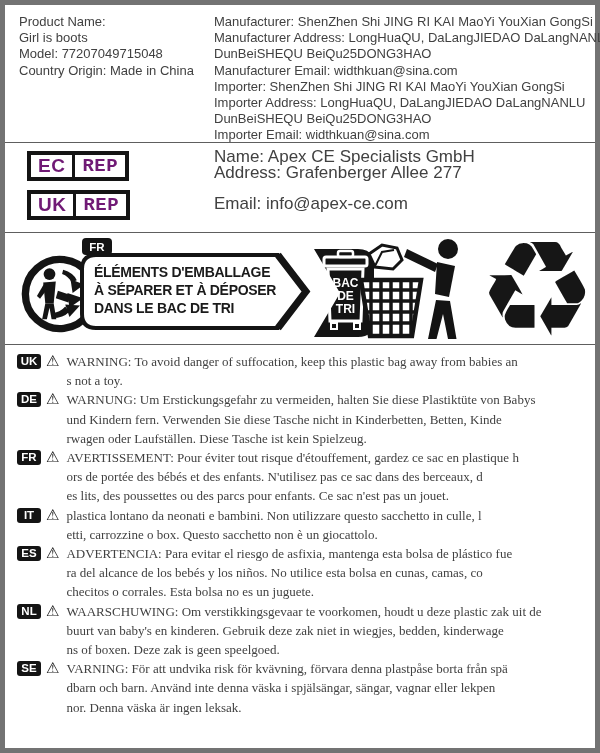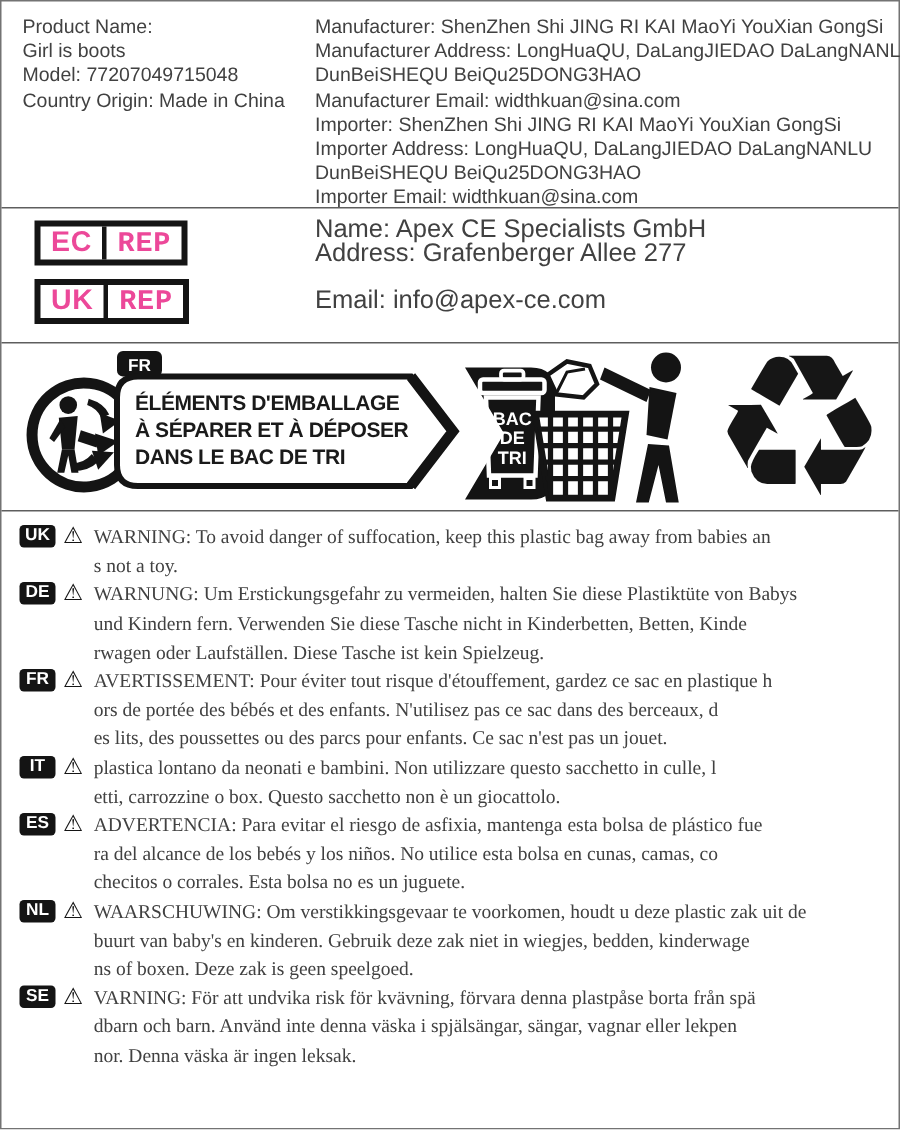--- a/index.html
+++ b/index.html
@@ -1,34 +1,34 @@
 <!DOCTYPE html>
 <html><head>
 <meta charset="utf-8">
 <style>
   html,body { margin:0; padding:0; background:#ffffff; }
   body {
     width:600px; height:753px; position:relative; overflow:hidden;
     font-family:"Liberation Sans","DejaVu Sans",sans-serif;
     color:#414141;
   }
-  .page { position:absolute; inset:0; border:1px solid #737373; box-sizing:border-box; }
+  .page { position:absolute; inset:0; border:5px solid #737373; box-sizing:border-box; }
   .sec { position:absolute; left:0; right:0; box-sizing:border-box; }
   #sec-top    { top:0;     height:137px; }
   #sec-rep    { top:137px; height:90px;  border-top:1px solid #5e5e5e; }
   #sec-triman { top:227px; height:112px; border-top:1px solid #5e5e5e; }
   #sec-warn   { top:339px; bottom:0;     border-top:1px solid #5e5e5e; }
 
   .infocol { position:absolute; top:9px; font-size:13px; line-height:16.2px; white-space:nowrap; }
   #product-col { left:14px; }
   #mfr-col { left:209px; }
 
   .repbox {
     position:absolute; left:22px; display:flex; align-items:stretch;
-    border:4px solid #141414; color:#ec4899; background:#fff;
+    border:4px solid #141414; color:#701a75; background:#fff;
     font-weight:bold; font-size:19px; line-height:22px; letter-spacing:0.5px;
   }
   .repbox .cell { padding:0 7px; }
   .repbox .cell.right { border-left:3px solid #141414;font-family:Liberation Mono, monospace; }
   #ec-rep-box { top:8px; }
   #uk-rep-box { top:47px; }
   #rep-text { position:absolute; left:209px; top:6px; font-size:17px; line-height:16px; }
   #rep-email { margin-top:15px; }
 
   #triman-logo { position:absolute; left:13px; top:19px; }

